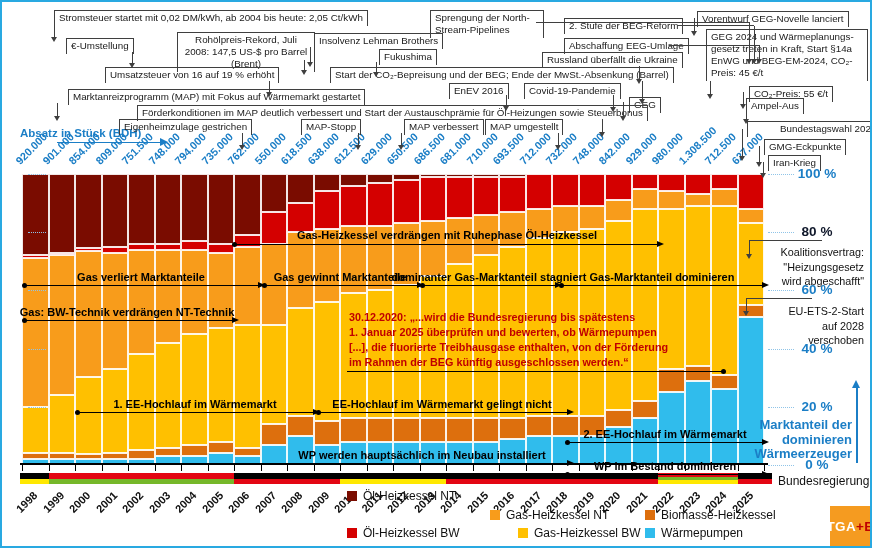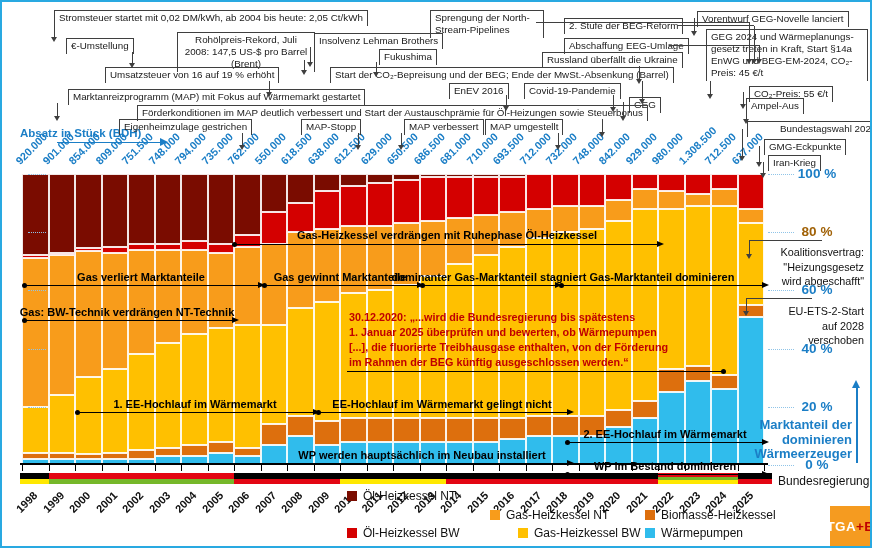--- a/index.html
+++ b/index.html
@@ -352,21 +352,21 @@
         <div class="gseg" style="left: 28.5px; width: 185.5px; background: linear-gradient(rgb(227, 6, 19) 0px, rgb(227, 6, 19) 50%, rgb(118, 184, 42) 50%, rgb(118, 184, 42) 100%);"></div>
         <div class="gseg" style="left: 214px; width: 106px; background: linear-gradient(rgb(0, 0, 0) 0px, rgb(0, 0, 0) 50%, rgb(227, 6, 19) 50%, rgb(227, 6, 19) 100%);"></div>
         <div class="gseg" style="left: 320px; width: 106px; background: linear-gradient(rgb(0, 0, 0) 0px, rgb(0, 0, 0) 50%, rgb(255, 232, 0) 50%, rgb(255, 232, 0) 100%);"></div>
         <div class="gseg" style="left: 426px; width: 212px; background: linear-gradient(rgb(0, 0, 0) 0px, rgb(0, 0, 0) 50%, rgb(227, 6, 19) 50%, rgb(227, 6, 19) 100%);"></div>
         <div class="gseg" style="left: 638px; width: 79.5px; background: linear-gradient(rgb(227, 6, 19) 0px, rgb(227, 6, 19) 34%, rgb(118, 184, 42) 34%, rgb(118, 184, 42) 67%, rgb(255, 232, 0) 67%, rgb(255, 232, 0) 100%);"></div>
         <div class="gseg" style="left: 717.5px; width: 34.5px; background: linear-gradient(rgb(0, 0, 0) 0px, rgb(0, 0, 0) 50%, rgb(227, 6, 19) 50%, rgb(227, 6, 19) 100%);"></div>
       </div>
       <div class="pct" style="left: 786px; top: 164px; color: rgb(27, 126, 198); position: absolute;">100 %</div>
       <div class="stub" style="left: 766px; top: 172px; width: 26px; position: absolute;"></div>
       <div class="stub" style="left: 26px; top: 172px; width: 18px; position: absolute;"></div>
-      <div class="pct" style="left: 786px; top: 222.2px; color: #a16207; position: absolute;">80 %</div>
+      <div class="pct" style="left: 786px; top: 222.2px; color: #0f172a; position: absolute;">80 %</div>
       <div class="stub" style="left: 766px; top: 230.2px; width: 26px; position: absolute;"></div>
       <div class="stub" style="left: 26px; top: 230.2px; width: 18px; position: absolute;"></div>
       <div class="pct" style="left: 786px; top: 280.4px; color: rgb(27, 126, 198); position: absolute;">60 %</div>
       <div class="stub" style="left: 766px; top: 288.4px; width: 26px; position: absolute;"></div>
       <div class="stub" style="left: 26px; top: 288.4px; width: 18px; position: absolute;"></div>
       <div class="pct" style="left: 786px; top: 338.6px; color: rgb(27, 126, 198); position: absolute;">40 %</div>
       <div class="stub" style="left: 766px; top: 346.6px; width: 26px; position: absolute;"></div>
       <div class="stub" style="left: 26px; top: 346.6px; width: 18px; position: absolute;"></div>
       <div class="pct" style="left: 786px; top: 396.8px; color: rgb(27, 126, 198); position: absolute;">20 %</div>
       <div class="stub" style="left: 766px; top: 404.8px; width: 26px; position: absolute;"></div>

